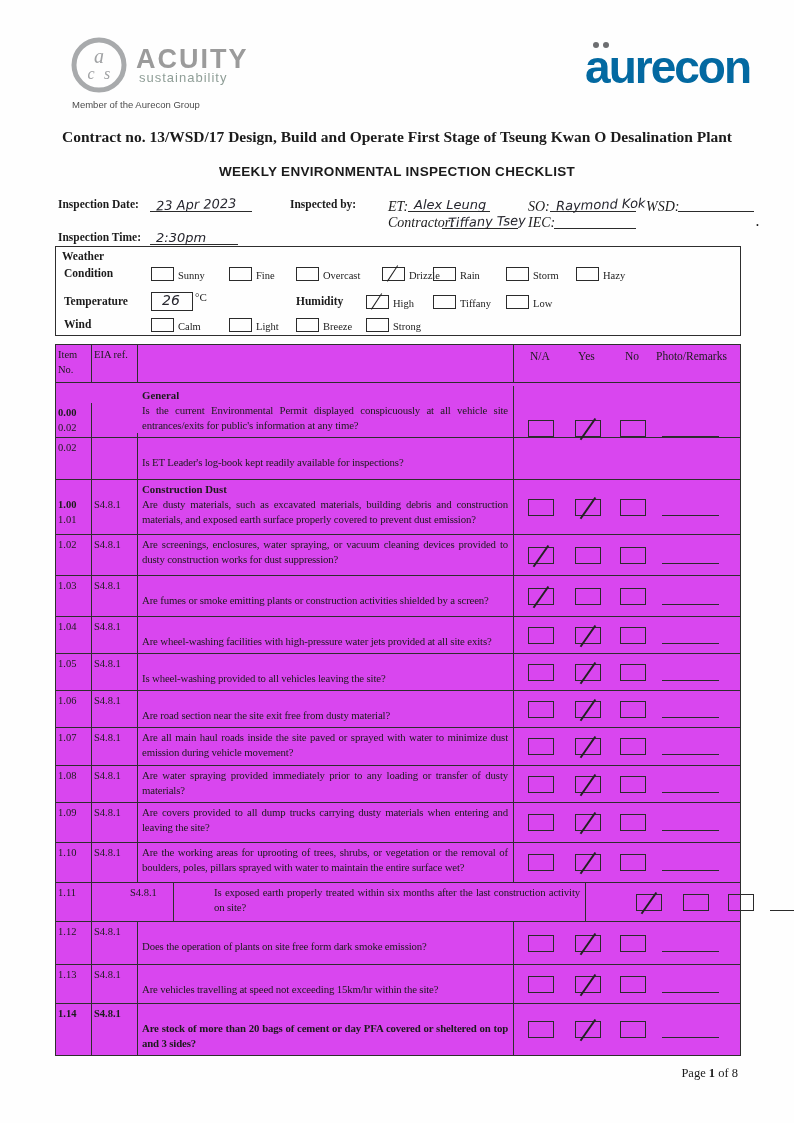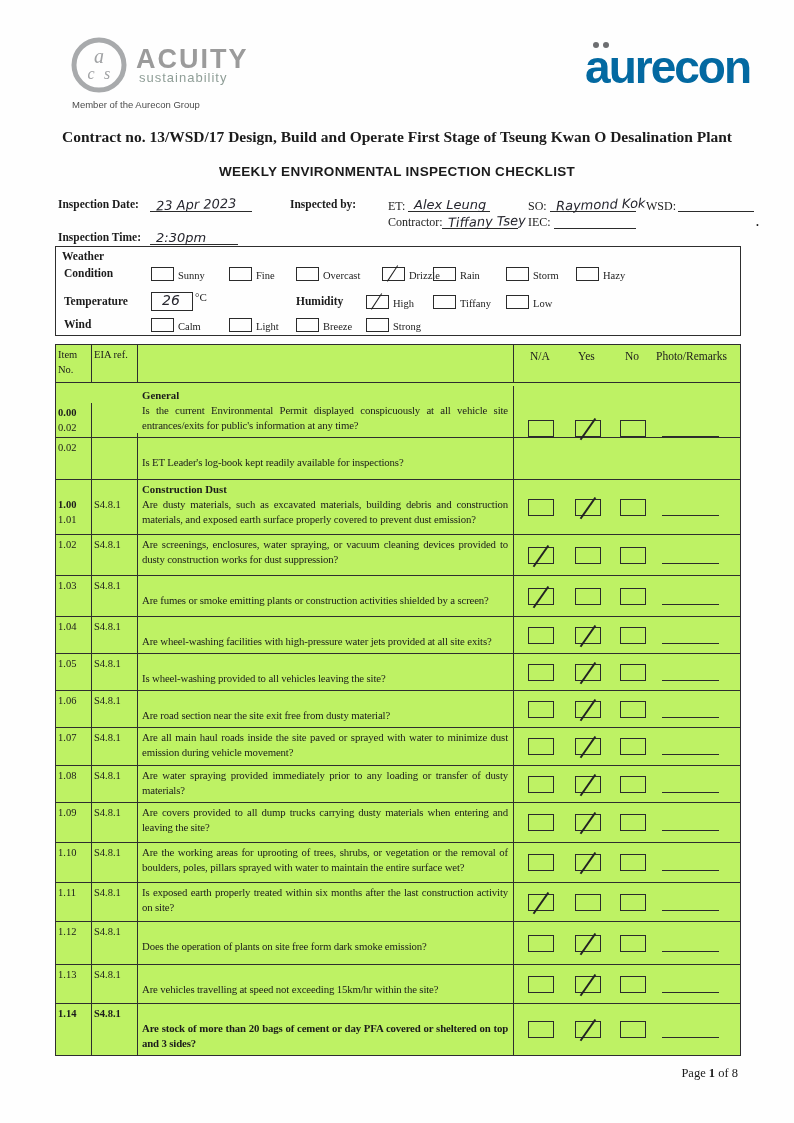--- a/index.html
+++ b/index.html
@@ -20,41 +20,41 @@
   .aurecon .dots::before { content:""; position:absolute; width:6px; height:6px; border-radius:50%; background:#6d6e71; box-shadow:10px 0 0 #6d6e71; }
 
   
   .title { position:absolute; top:128px; left:0; right:0; text-align:center; font-weight:bold; font-size:15.5px; }
   .subtitle { position:absolute; top:164px; left:0; right:0; text-align:center; font-family:"Liberation Sans", sans-serif; font-weight:bold; font-size:13.5px; letter-spacing:.3px; }
 
   
   .info { position:absolute; left:58px; top:196px; width:700px; height:52px; font-size:11.5px; }
   .info .lbl { position:absolute; white-space:nowrap; }
   .info .b { font-weight:bold; }
-  .info .sm { font-size:12px; }
+  .info .sm { font-size:14px;font-style:italic; }
   .field { position:absolute; border-bottom:1.2px solid #2b2b2b; height:17px; }
   .hand { font-family:"DejaVu Sans", sans-serif; font-style:italic; font-size:13px; color:#26262e; white-space:nowrap; }
   .field .hand { position:absolute; left:6px; bottom:-1px; }
   .tilt { transform:rotate(-2deg); }
   .stray-dot { position:absolute; font-weight:bold; }
 
   
   .weather { position:absolute; left:55px; top:246px; width:684px; height:88px; border:1.3px solid #2e2e2e; font-size:11.5px; }
   .w-title { position:absolute; left:6px; top:3px; font-weight:bold; }
   .w-row { position:absolute; left:0; right:0; height:18px; }
   .w-row .wlabel { position:absolute; left:8px; font-weight:bold; }
   .wopt { position:absolute; white-space:nowrap; font-size:10.5px; }
   .wbox { display:inline-block; width:21px; height:12px; border:1.3px solid #2b2b2b; margin-right:4px; vertical-align:-2px; position:relative; }
   .wbox.checked::after { content:""; position:absolute; left:9px; top:-4px; height:19px; width:1.4px; background:#222; transform:rotate(33deg); }
   .tempbox { position:absolute; left:95px; top:-3px; width:40px; height:17px; border:1.3px solid #2b2b2b; }
   .tempbox .hand { position:absolute; left:10px; top:-1px; font-size:14px; }
   .wunit { position:absolute; left:139px; top:-4px; font-size:11px; }
 
   
-  .tbl { position:absolute; left:55px; top:344px; width:684px; border:1.6px solid #2e2e2e; background:#bef264; }
+  .tbl { position:absolute; left:55px; top:344px; width:684px; border:1.6px solid #2e2e2e; background:#d946ef; }
   .thead { display:flex; border-bottom:1px solid #2e2e2e; min-height:37px; }
   .c1 { width:32px; border-right:1px solid #2e2e2e; padding:2px 1px 2px 2px; font-size:10.5px; flex:none; }
   .c2 { width:42px; border-right:1px solid #2e2e2e; padding:2px 1px 2px 2px; font-size:10.5px; flex:none; }
   .c3 { width:376px; border-right:1px solid #2e2e2e; padding:2px 5px 4px 4px; font-size:10.8px; flex:none; box-sizing:border-box; }
   .h4 { position:relative; flex:1; font-size:11.5px; }
   .h4 span { position:absolute; top:5px; }
   .ln { line-height:15px; }
   .b2 { font-weight:bold; }
   .q { text-align:justify; line-height:15px; letter-spacing:-.15px; }
   .trow { display:flex; border-bottom:1px solid #2e2e2e; }
@@ -404,21 +404,21 @@
             <div class="q">Are the working areas for uprooting of trees, shrubs, or vegetation or the removal of boulders, poles, pillars sprayed with water to maintain the entire surface wet?</div>
           </div>
     <div class="answers">
             <span class="cb"></span>
             <span class="cb checked"></span>
             <span class="cb"></span>
             <span class="remark-line"></span>
           </div>
   </div>
 
-  <div class="trow" style="min-height: 38px;">
+  <div class="trow" style="min-height: 38px; gap: 36px;">
     <div class="c1">
             <div class="ln">1.11</div>
           </div>
     <div class="c2">
             <div class="ln">S4.8.1</div>
           </div>
     <div class="c3">
             <div class="q">Is exposed earth properly treated within six months after the last construction activity on site?</div>
           </div>
     <div class="answers">

